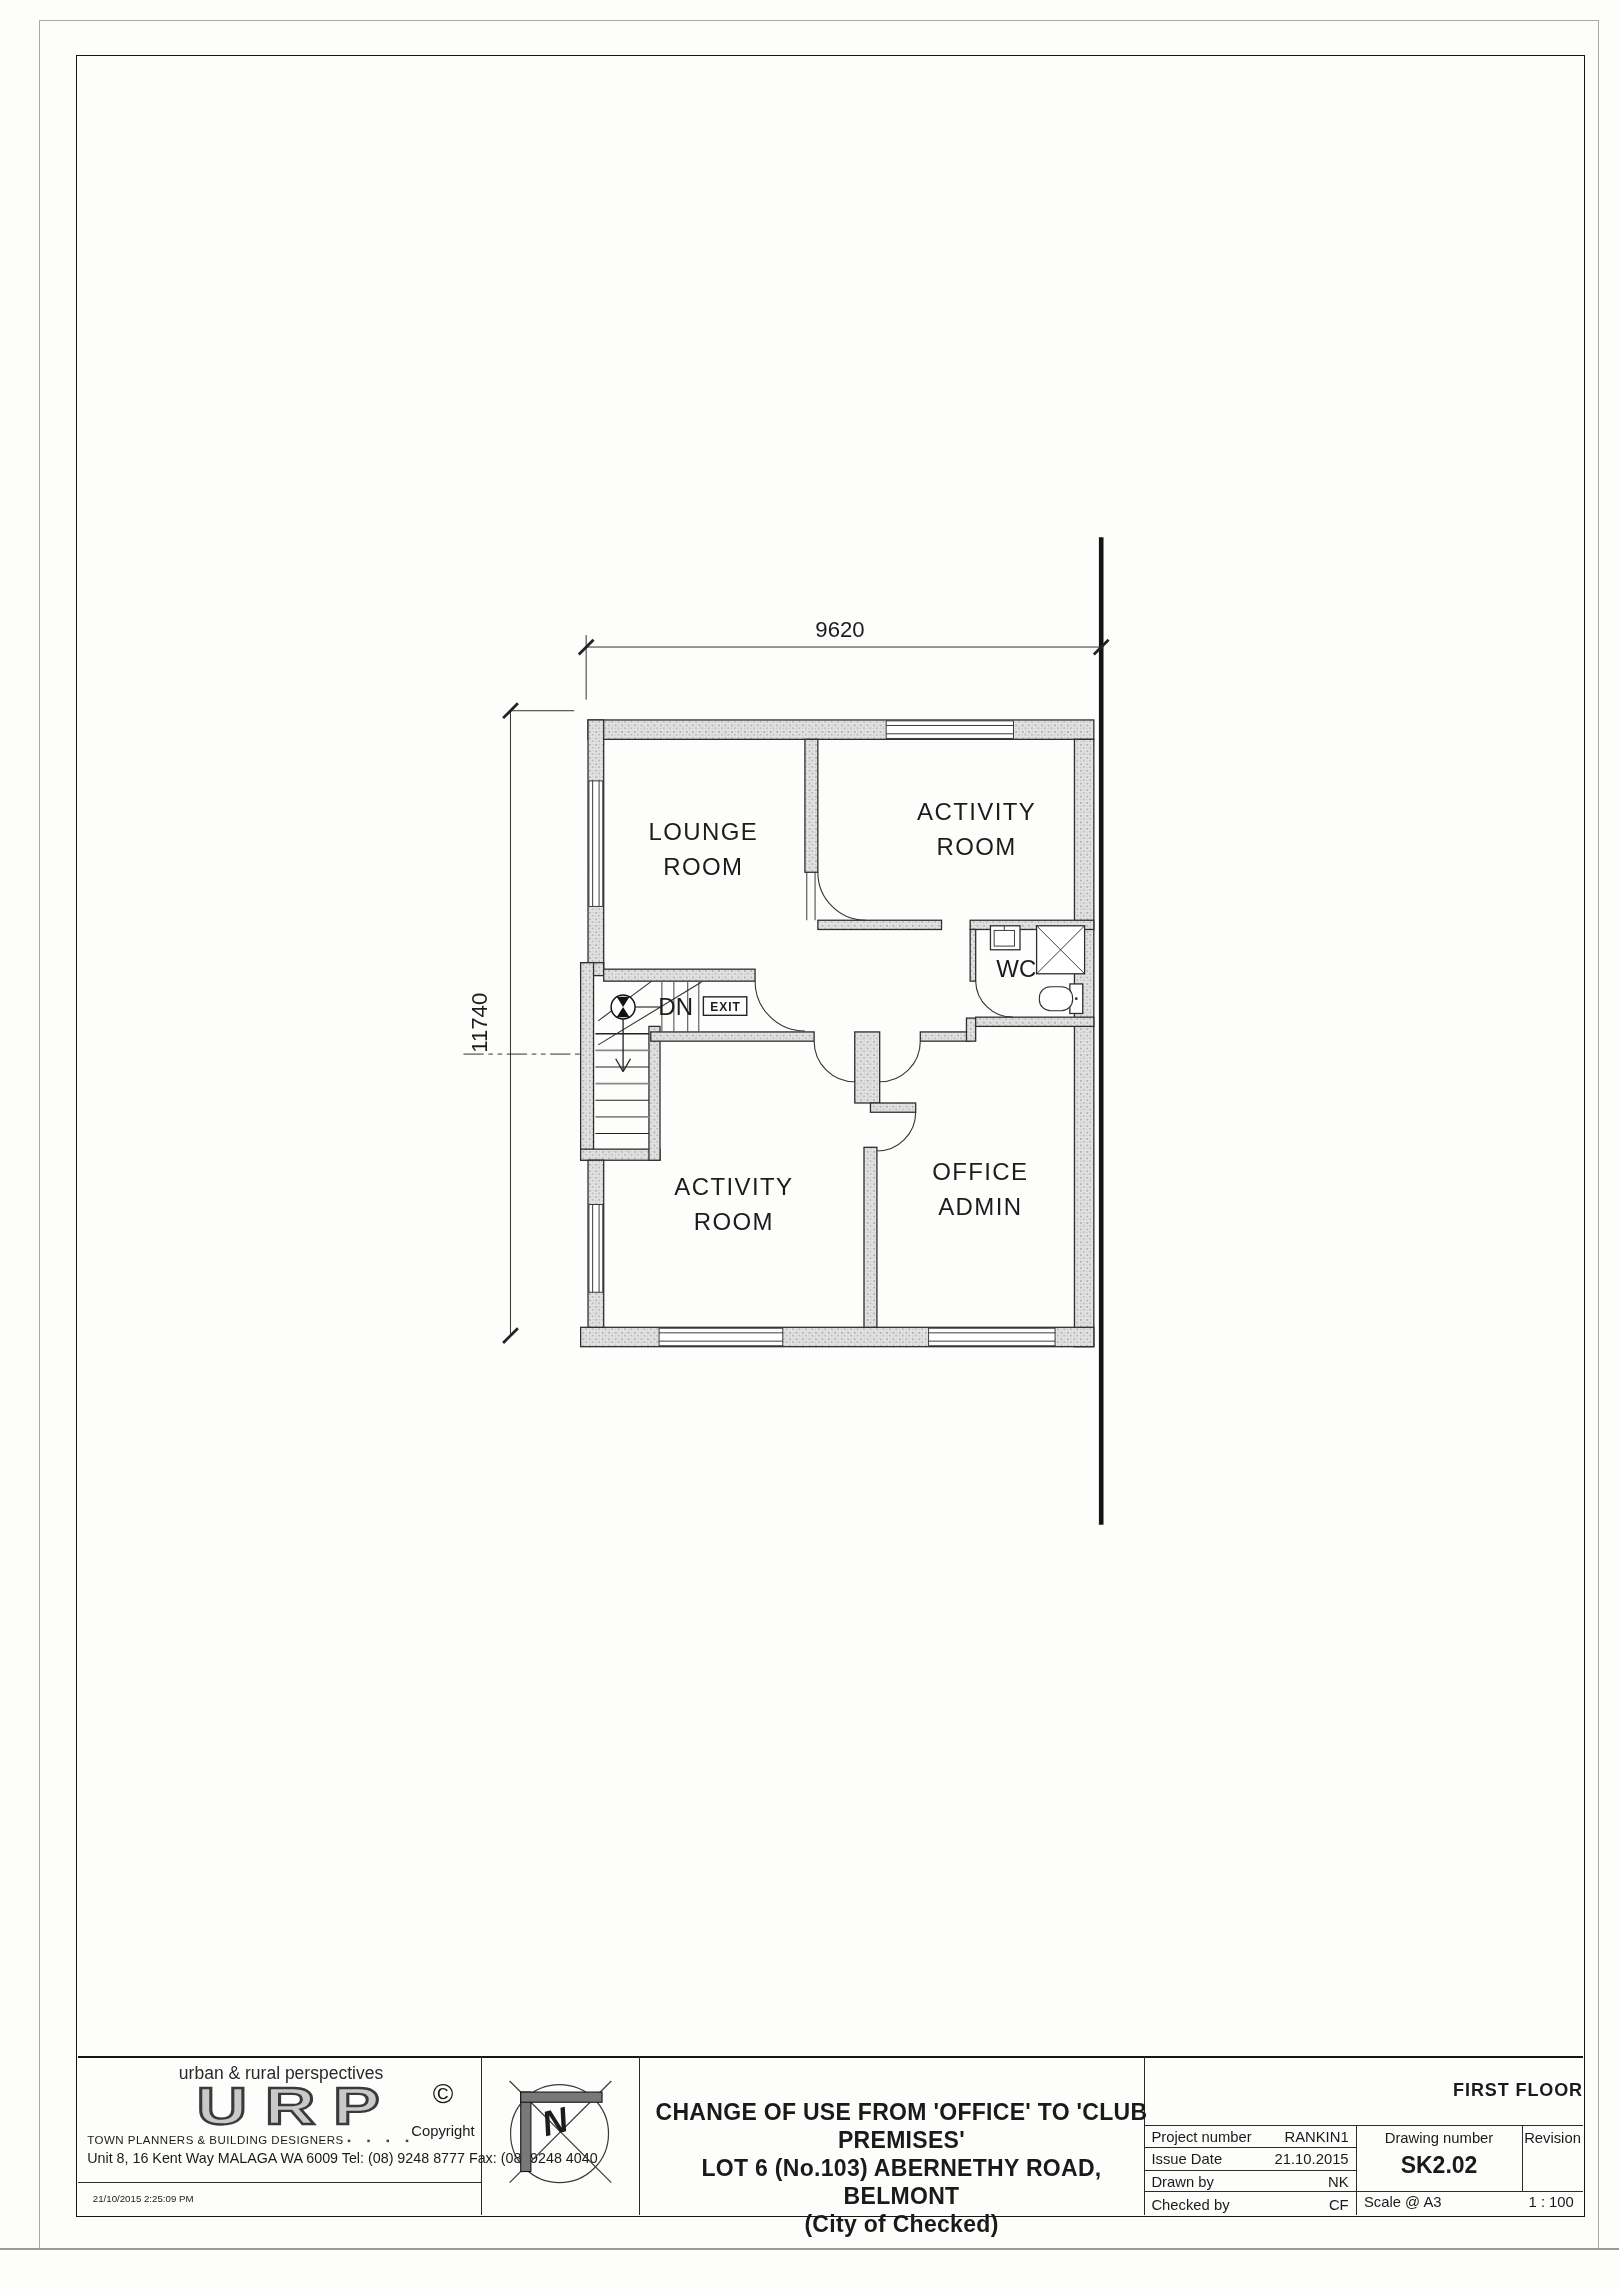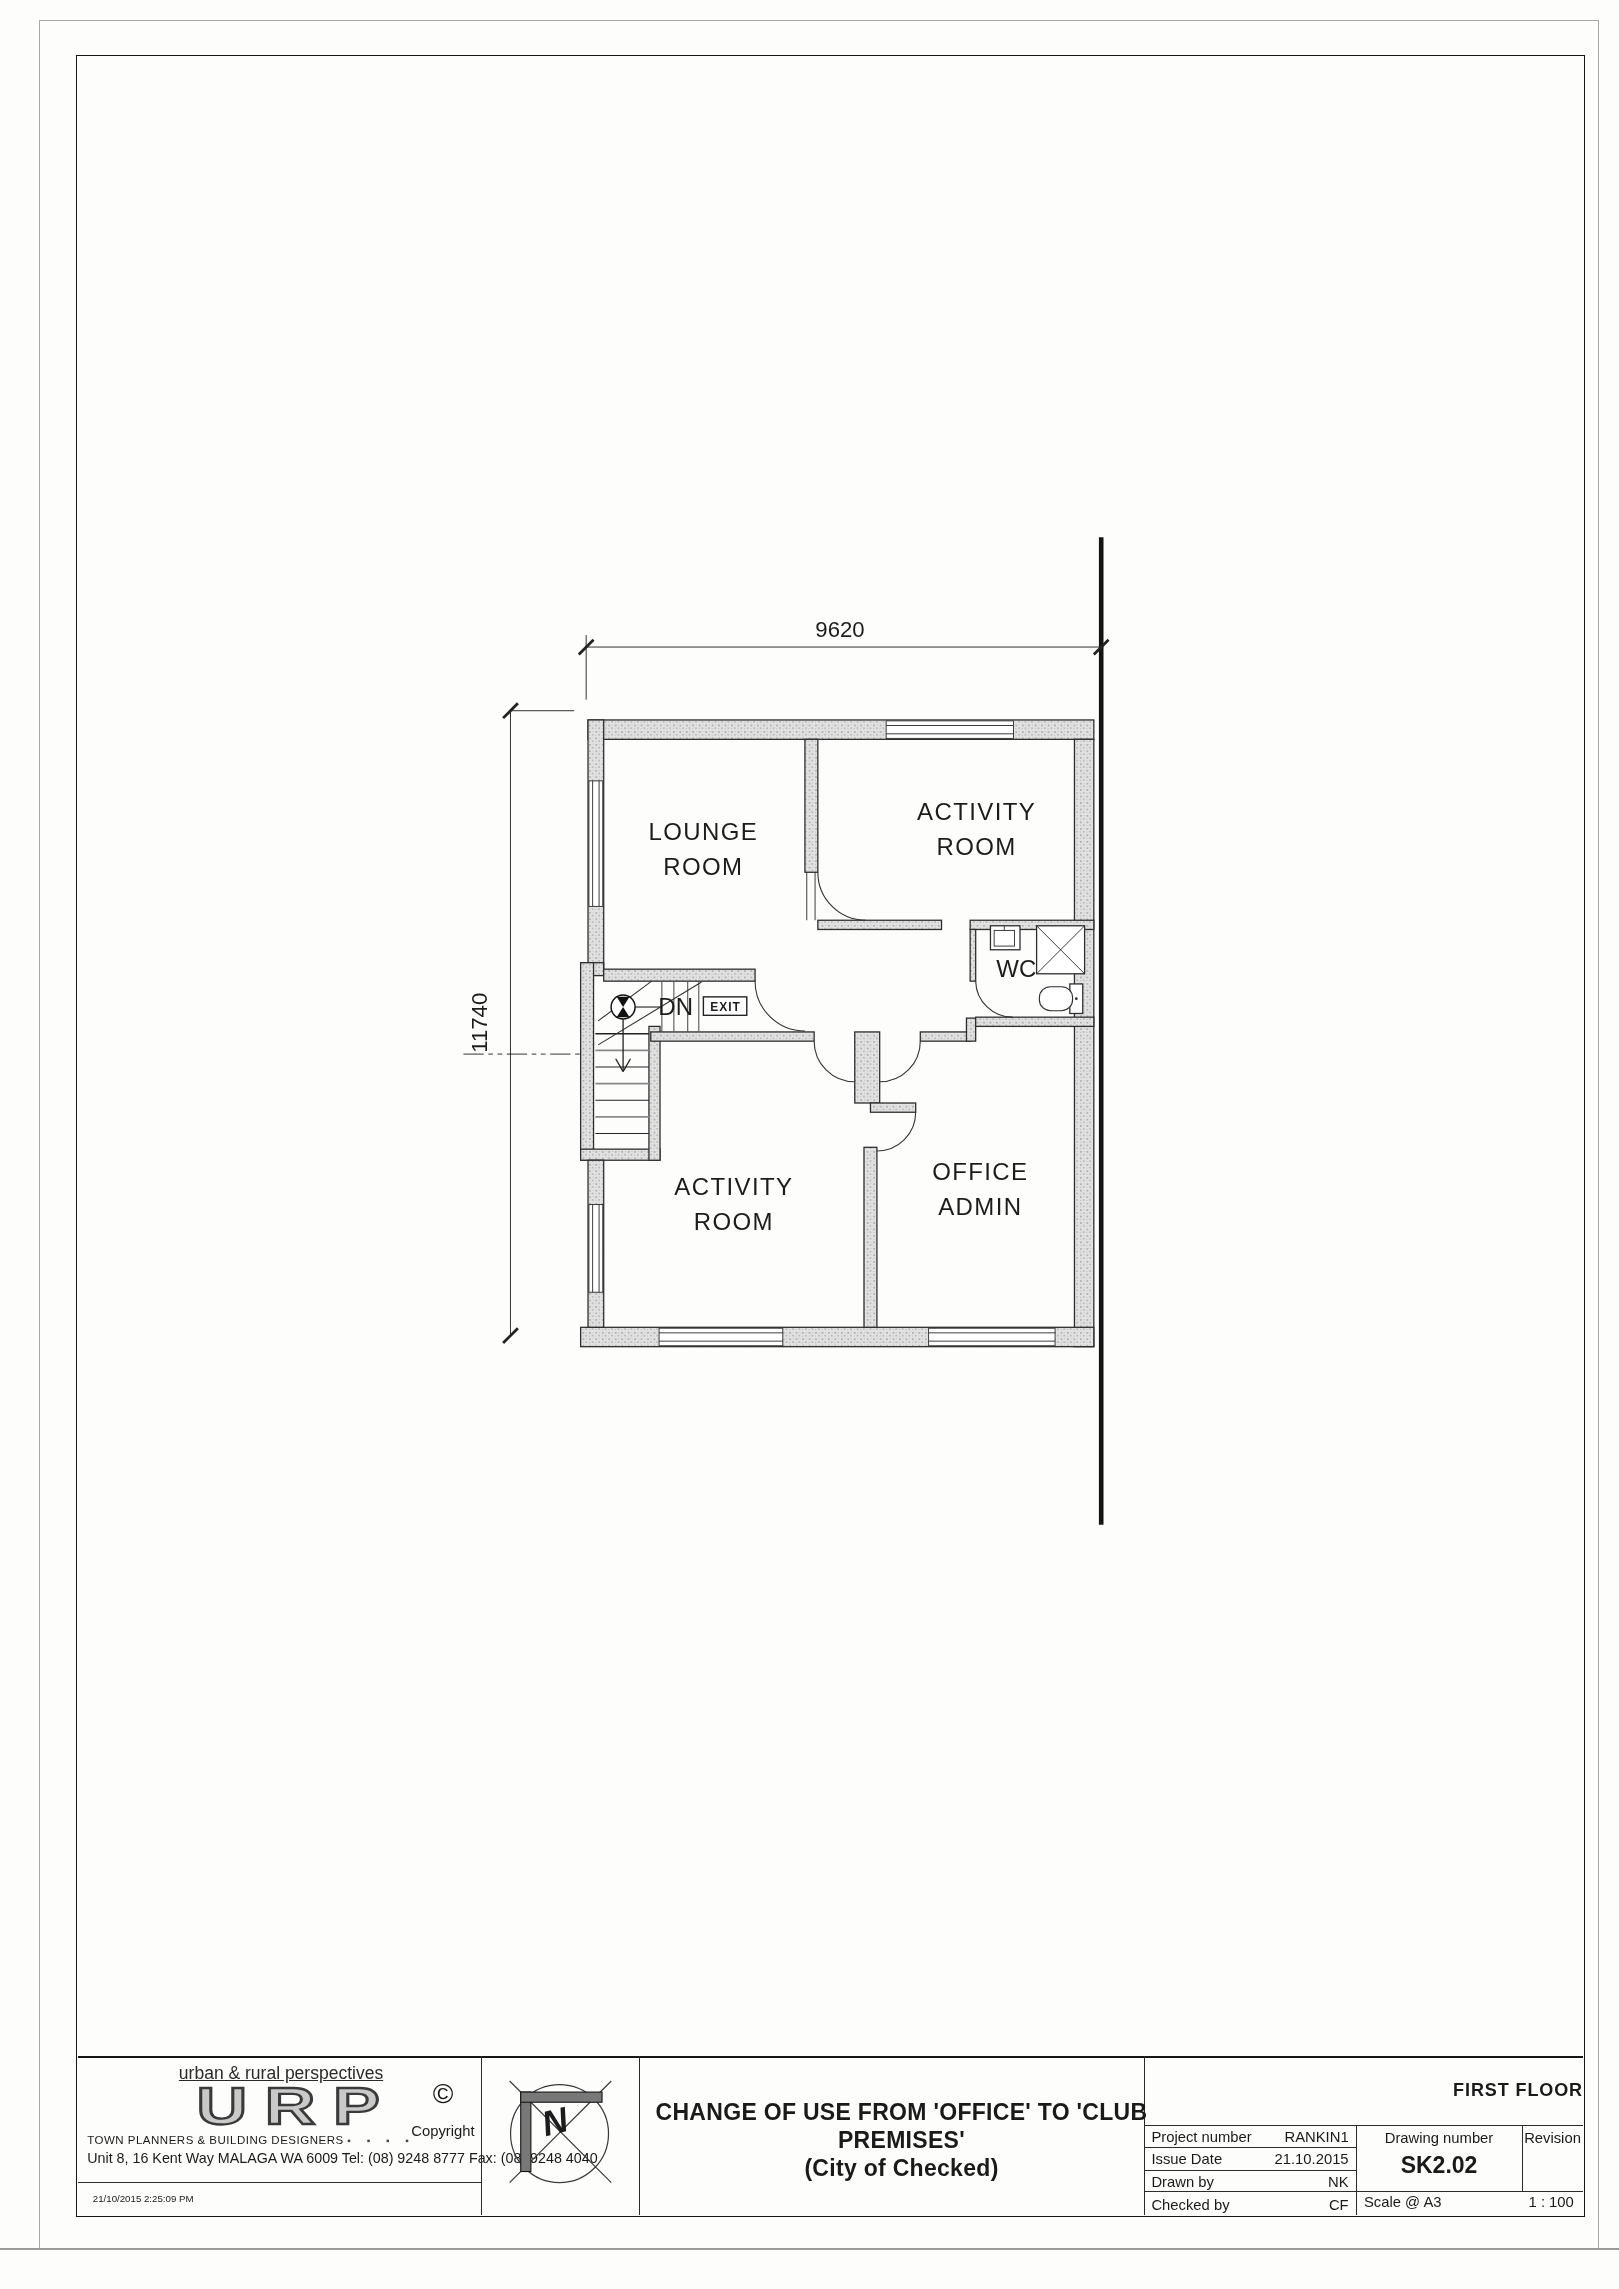--- a/index.html
+++ b/index.html
@@ -19,21 +19,21 @@
 
   
   .tb{position:absolute;left:78px;top:2056px;width:1505px;height:159px;}
   .tb-top{position:absolute;left:0;top:0;width:100%;height:1.8px;background:#161616;}
   .sec{position:absolute;top:0;height:159px;}
   .sec1{left:0;width:403px;border-right:1.4px solid #2b2b2b;}
   .sec2{left:403px;width:158px;border-right:1.4px solid #2b2b2b;}
   .sec3{left:561px;width:505px;border-right:1.4px solid #2b2b2b;}
   .sec4{left:1066px;width:439px;}
   .tagline{position:absolute;left:74px;top:7.4px;width:258px;text-align:center;
-           font-size:17.5px;color:#2a2a2a;text-decoration:underline;}
+           font-size:17.5px;color:#2a2a2a;}
   .urp-logo{position:absolute;left:7.4px;top:20px;width:314px;text-align:center;
             font-size:52px;font-weight:bold;letter-spacing:13px;color:#c9c9c9;
             -webkit-text-stroke:2.3px #3a3a3a;transform:scaleX(1.35);transform-origin:left;}
   .planners{position:absolute;left:9.2px;top:78px;font-size:11.5px;letter-spacing:0.5px;white-space:nowrap;}
   .squares{font-size:10px;letter-spacing:6.5px;color:#444;}
   .address{position:absolute;left:9.2px;top:94px;font-size:14.3px;white-space:nowrap;}
   .sec1-line{position:absolute;left:0;top:126px;width:403px;height:0.9px;background:#2b2b2b;}
   .timestamp{position:absolute;left:14.8px;top:137px;font-size:9.7px;}
   .copyright{position:absolute;left:314px;top:24px;width:102px;text-align:center;}
   .copyright .csym{font-size:28px;line-height:28px;}
@@ -226,20 +226,21 @@
         <line x1="141" y1="27" x2="31" y2="137" stroke="#3a3a3a" stroke-width="1.3"></line>
         <rect x="43" y="39" width="11" height="86" fill="#787878" stroke="#161616" stroke-width="1.2"></rect>
         <rect x="43" y="39" width="88" height="11" fill="#787878" stroke="#161616" stroke-width="1.2"></rect>
         <text x="66" y="84" font-size="38" font-weight="bold" font-style="italic" fill="#161616" transform="rotate(-14 80 70)">N</text>
       </svg>
     </div>
 
     <div class="sec sec3">
       <div class="proj-title">
         <div>CHANGE OF USE FROM 'OFFICE' TO 'CLUB PREMISES'</div>
+        <div>LOT 6 (No.103) ABERNETHY ROAD, BELMONT</div>
         <div>(City of Checked)</div>
       </div>
     </div>
 
     <div class="sec sec4">
       <div class="first-floor">FIRST FLOOR</div>
       <div class="s4-hline"></div>
       <div class="s4-row-line" style="top:91px"></div>
       <div class="s4-row-line" style="top:114px"></div>
       <div class="s4-bottom-line"></div>

